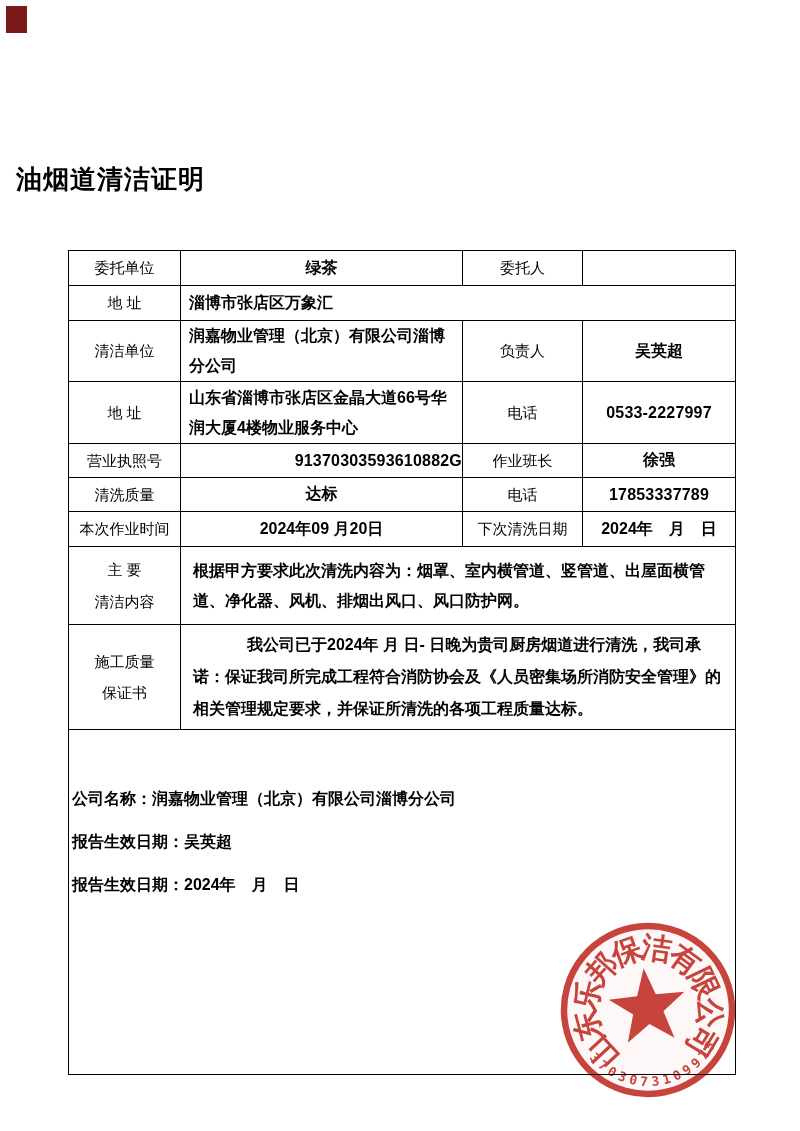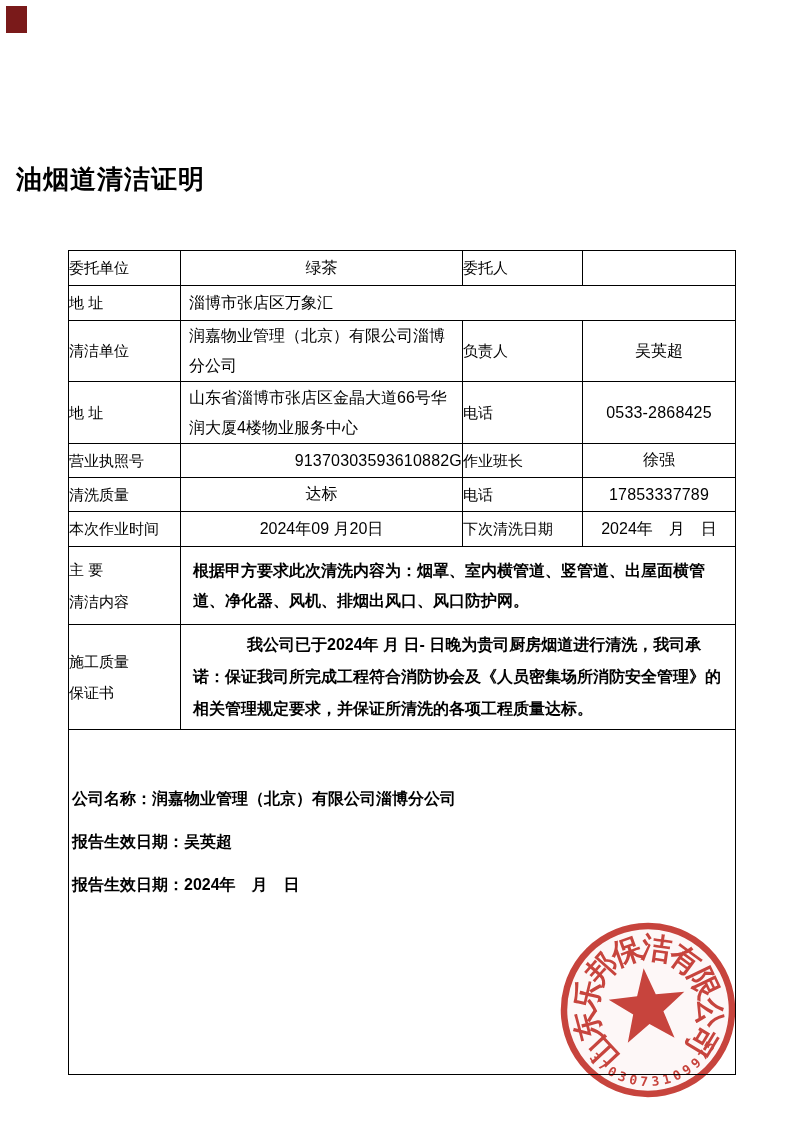--- a/index.html
+++ b/index.html
@@ -13,24 +13,24 @@
   .doc-title{
     position:absolute;top:162px;left:16px;width:100%;text-align:left;
     font-size:26px;font-weight:bold;letter-spacing:1px;
   }
   table.cert{
     position:absolute;left:68px;top:250px;width:667px;
     border-collapse:collapse;table-layout:fixed;
   }
   table.cert td{border:1px solid #000;padding:0;vertical-align:middle;}
   .lbl{
-    font-size:15px;font-weight:400;color:#000;
+    text-align:center;font-size:15px;font-weight:400;color:#000;
     white-space:pre-line;line-height:2.1;
   }
-  .val{font-weight:normal;font-size:16px;}
+  .val{font-weight:bold;font-size:16px;}
   .center{text-align:center;}
   .left{text-align:left;padding-left:8px !important;padding-right:6px !important;line-height:1.85;}
   .tight-left{text-align:right;padding-left:4px !important;font-size:17px;}
   .num{font-size:16px;letter-spacing:0.2px;}
   .para{
     font-weight:bold;font-size:16px;line-height:1.85;text-align:left;
     padding:4px 8px 4px 12px !important;
   }
   .para.indent{text-indent:54px;line-height:2.0;padding-right:10px !important;}
   .bottom-cell{vertical-align:top !important;position:relative;}
@@ -74,21 +74,21 @@
     <tr style="height:61px">
       <td class="lbl">清洁单位</td>
       <td class="val left">润嘉物业管理（北京）有限公司淄博分公司</td>
       <td class="lbl">负责人</td>
       <td class="val center">吴英超</td>
     </tr>
     <tr style="height:62px">
       <td class="lbl">地 址</td>
       <td class="val left">山东省淄博市张店区金晶大道66号华润大厦4楼物业服务中心</td>
       <td class="lbl">电话</td>
-      <td class="val center num">0533-2868425</td>
+      <td class="val center num">0533-2227997</td>
     </tr>
     <tr style="height:34px">
       <td class="lbl">营业执照号</td>
       <td class="val tight-left num">91370303593610882G</td>
       <td class="lbl">作业班长</td>
       <td class="val center">徐强</td>
     </tr>
     <tr style="height:34px">
       <td class="lbl">清洗质量</td>
       <td class="val center">达标</td>

